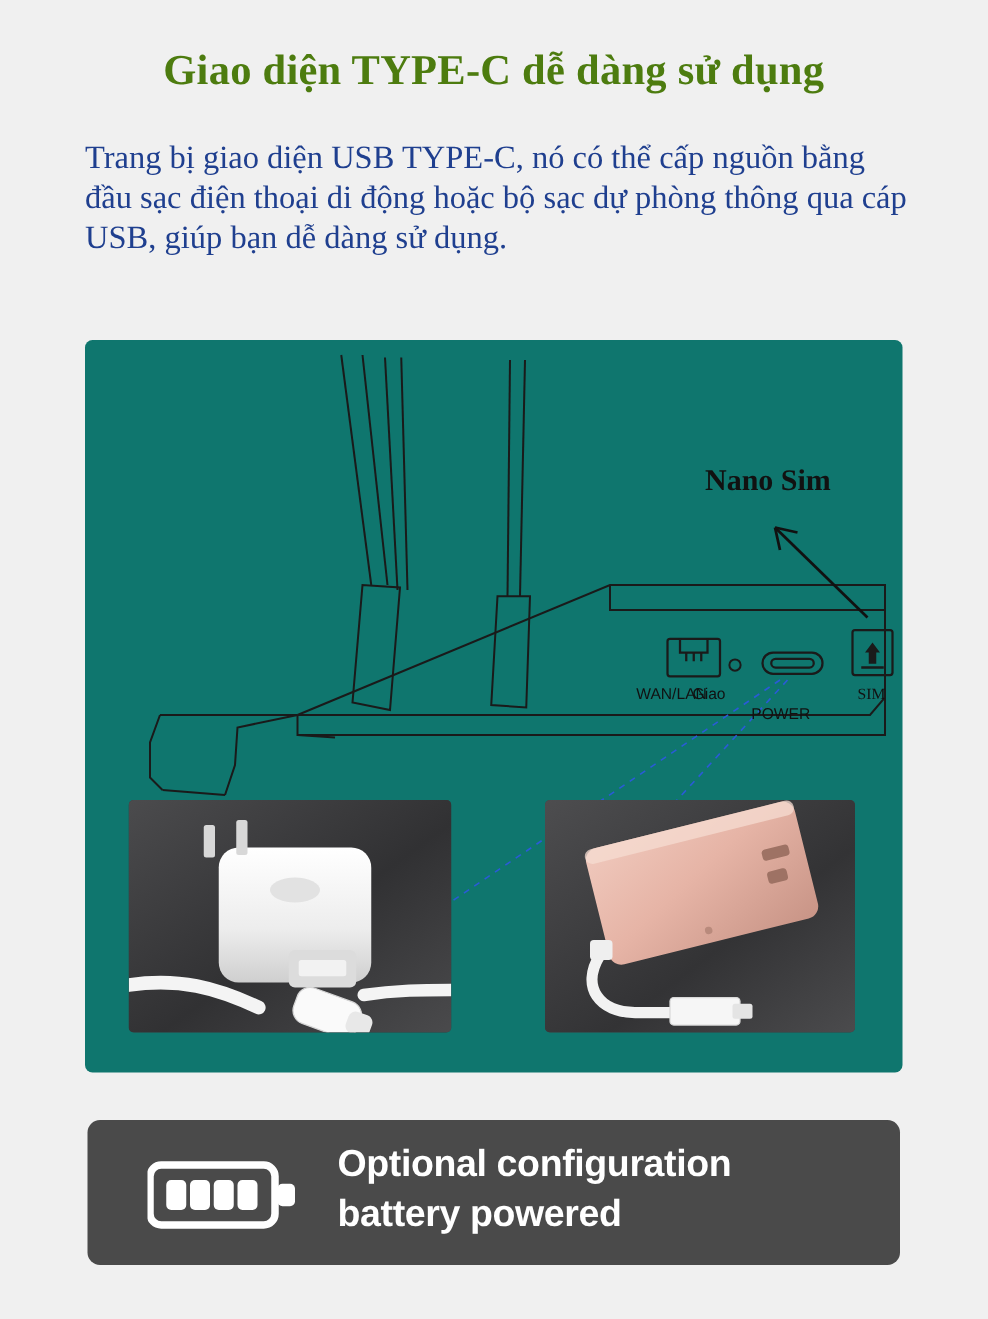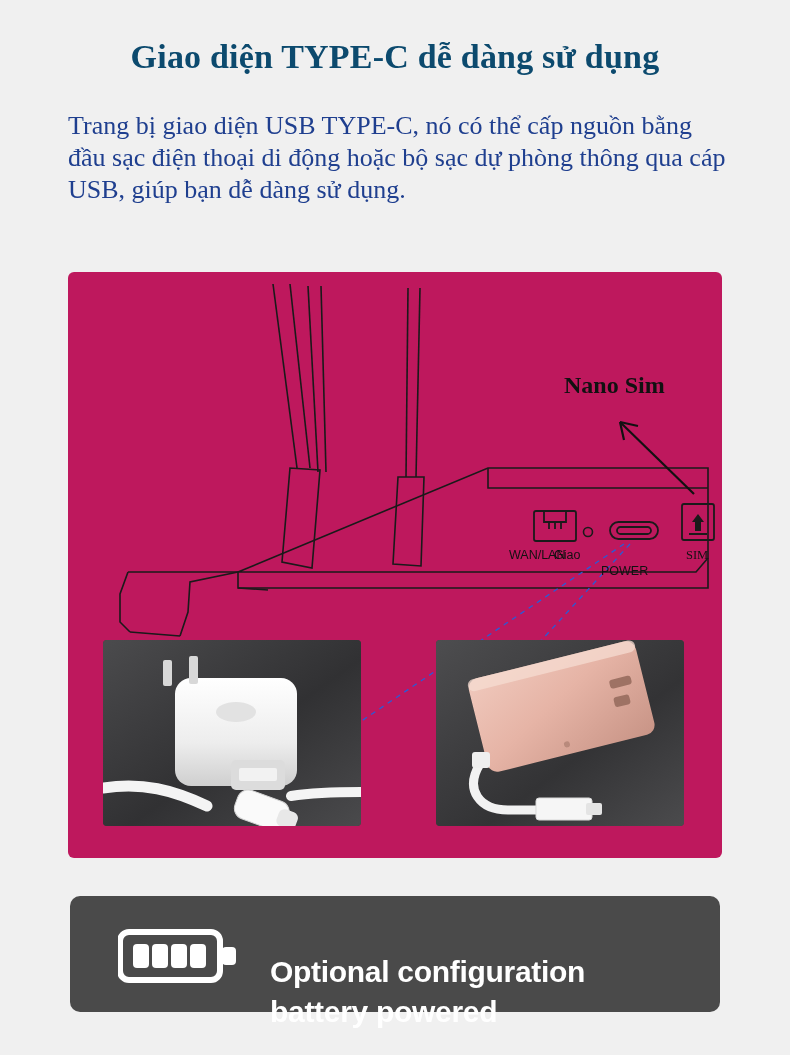--- a/index.html
+++ b/index.html
@@ -22,21 +22,21 @@
   
   .headline {
     position: absolute;
     top: 38px;
     left: 0;
     width: 790px;
     text-align: center;
     font-family: "Liberation Serif", serif;
     font-weight: bold;
     font-size: 34px;
-    color: #0c4a6e;
+    color: #4d7c0f;
     letter-spacing: 0.2px;
     white-space: nowrap;
   }
   .subcopy {
     position: absolute;
     top: 110px;
     left: 68px;
     width: 660px;
     font-family: "Liberation Serif", serif;
     font-size: 26px;
@@ -44,21 +44,21 @@
     color: #1f3f8f;
   }
 
   
   .card {
     position: absolute;
     top: 272px;
     left: 68px;
     width: 654px;
     height: 586px;
-    background: #be185d;
+    background: #0f766e;
     border-radius: 6px;
   }
 
   .card-svg {
     position: absolute;
     top: 0;
     left: 0;
   }
 
   .nano-label {
@@ -119,21 +119,20 @@
     position: absolute;
     top: 16px;
     left: 200px;
     width: 440px;
     color: #ffffff;
     font-family: "Liberation Sans", sans-serif;
     font-weight: bold;
     font-size: 30px;
     line-height: 40px;
     letter-spacing: -0.3px;
-    margin-top: 40px;
   }
   .battery-icon {
     position: absolute;
     top: 30px;
     left: 48px;
   }
 </style>
 </head>
 <body>
 

